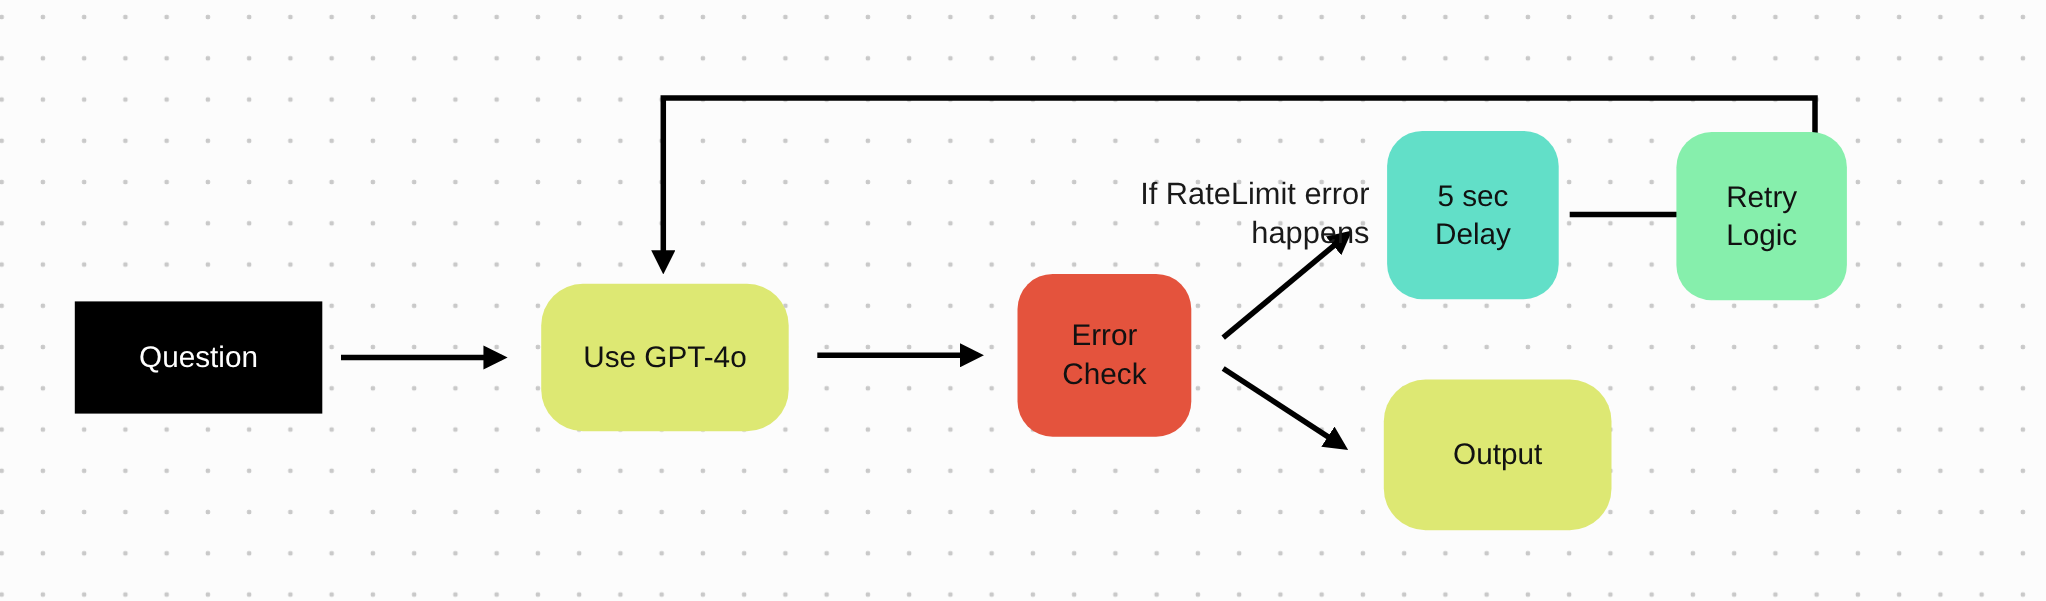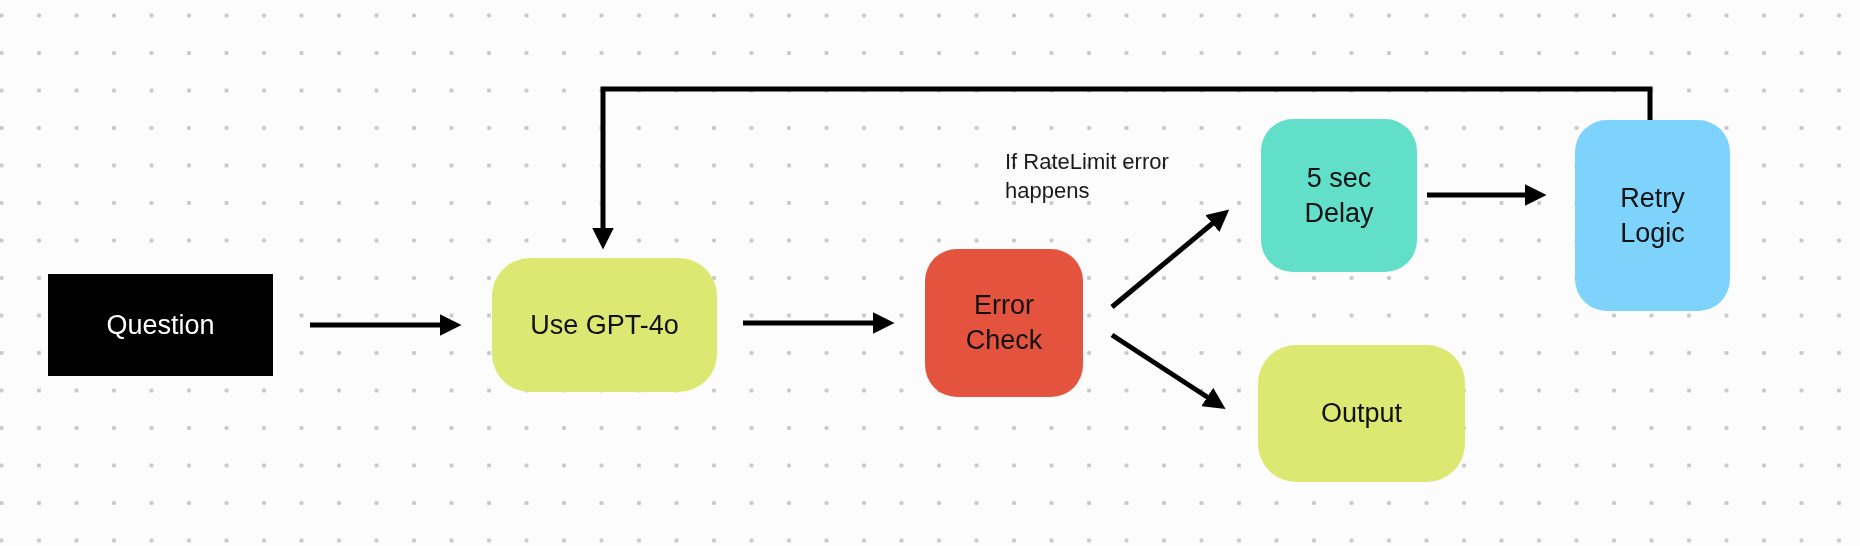--- a/index.html
+++ b/index.html
@@ -32,24 +32,24 @@
     color: #111111;
     white-space: pre-line;
     box-sizing: border-box;
   }
   .node.rect   { border-radius: 0; }
   .node.soft   { border-radius: 38px; }
   .node.square { border-radius: 32px; }
   .annotation {
     position: absolute;
     left: 1005px;
-    top: 148px;
+    top: 158px;
     width: 240px;
-    text-align: left;
-    font-size: 22px;
+    text-align: right;
+    font-size: 28px;
     font-weight: 400;
     line-height: 1.3;
     color: #1a1a1a;
     white-space: pre-line;
   }
 </style>
 </head>
 <body>
 
 <svg id="connectors" viewBox="0 0 1860 546" xmlns="http://www.w3.org/2000/svg">
@@ -61,29 +61,29 @@
   <g stroke="#000000" stroke-width="5" fill="none">
     <line x1="310" y1="325" x2="456" y2="325" marker-end="url(#ah)"></line>
     <line x1="743" y1="323" x2="889" y2="323" marker-end="url(#ah)"></line>
     <line x1="1112" y1="307" x2="1225" y2="213" marker-end="url(#ah)"></line>
     <line x1="1112" y1="335" x2="1221" y2="406" marker-end="url(#ah)"></line>
     <line x1="1427" y1="195" x2="1541" y2="195" marker-end="url(#ah)"></line>
     <path d="M1650 121 L1650 89 L603 89 L603 244" marker-end="url(#ah)"></path>
   </g>
 </svg>
 
-<div class="node rect" style="left:48px; top:274px; width:225px; height:102px; background:#000000; color:#ffffff;">Question</div>
+<div class="node rect" style="left:68px; top:274px; width:225px; height:102px; background:#000000; color:#ffffff;">Question</div>
 
 <div class="node soft" style="left:492px; top:258px; width:225px; height:134px; background:#dde873;">Use GPT-4o</div>
 
 <div class="node square" style="left:925px; top:249px; width:158px; height:148px; background:#e4533d;">Error
 Check</div>
 
 <div class="node square" style="left:1261px; top:119px; width:156px; height:153px; background:#62dfc8;">5 sec
 Delay</div>
 
-<div class="node square" style="left:1575px; top:120px; width:155px; height:191px; background:#7dd3fc;">Retry
+<div class="node square" style="left:1524px; top:120px; width:155px; height:153px; background:#86efac;">Retry
 Logic</div>
 
 <div class="node soft" style="left:1258px; top:345px; width:207px; height:137px; background:#dde873;">Output</div>
 
 <div class="annotation">If RateLimit error
 happens</div>
 
 </body></html>

